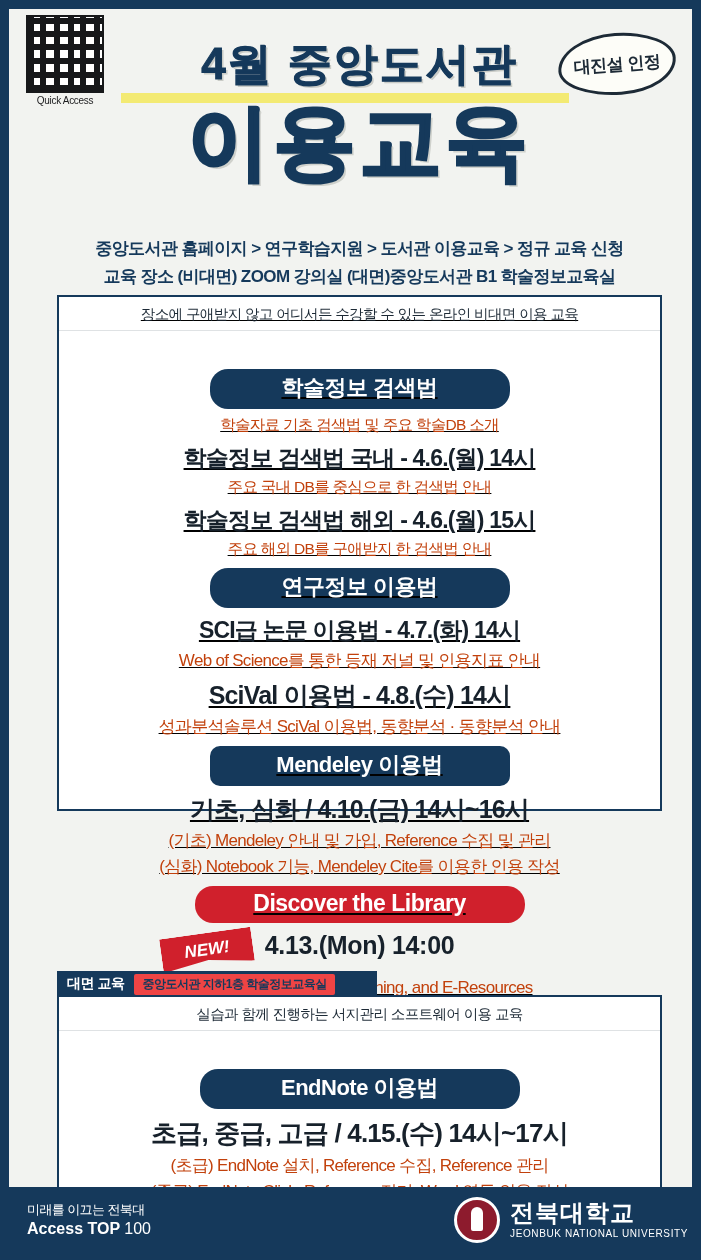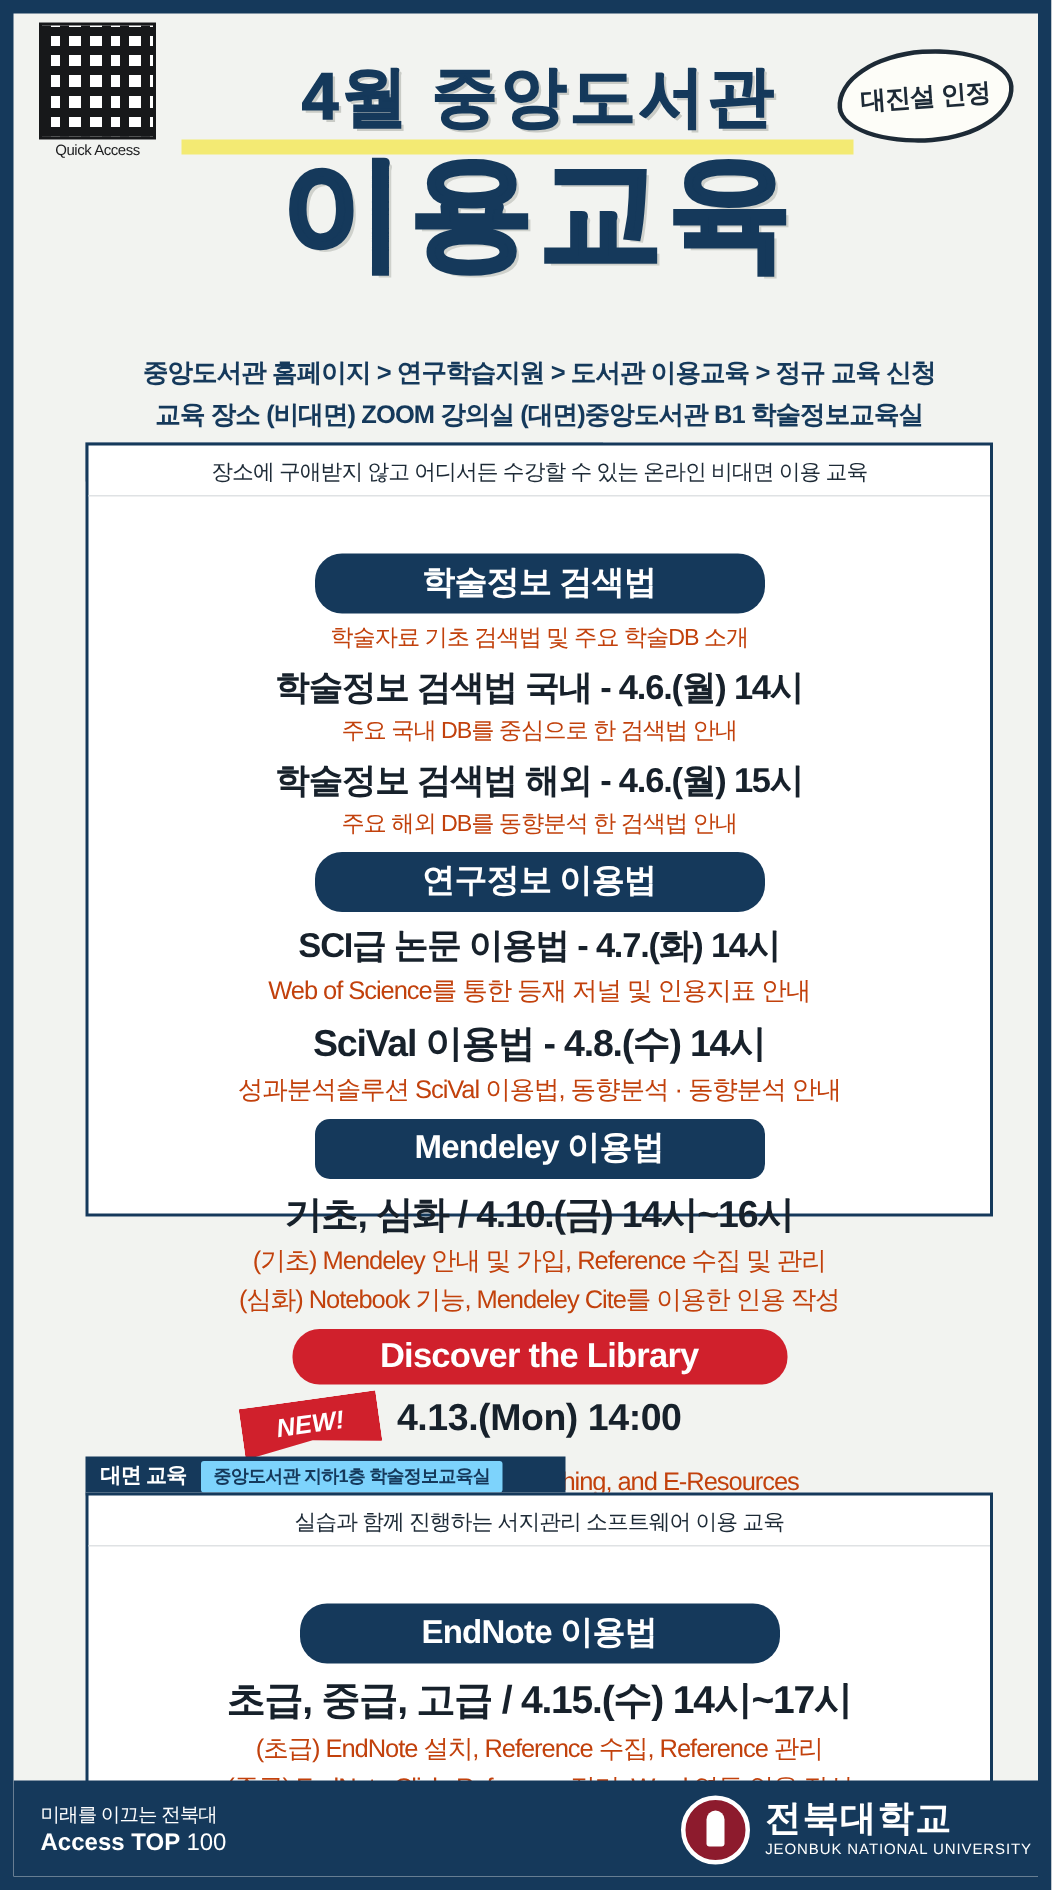--- a/index.html
+++ b/index.html
@@ -128,42 +128,42 @@
   }
   
   .panel {
     position: absolute;
     left: 48px;
     width: 605px;
     background: #ffffff;
     border: 2px solid #15395b;
     box-sizing: border-box;
   }
-  .panel.online { top: 286px; height: 516px; }
+  .panel.online { top: 286px; height: 516px; text-decoration: underline; }
   .panel.offline { top: 986px; height: 208px; }
 
   .panel-tab {
     position: absolute;
     left: 48px;
     height: 26px;
     background: #15395b;
     color: #ffffff;
     display: flex;
     align-items: center;
     padding: 0 10px;
     box-sizing: border-box;
     font-size: 14px;
     font-weight: bold;
     letter-spacing: -0.5px;
     white-space: nowrap;
   }
   .panel-tab.online { top: 286px; width: 345px; }
   .panel-tab.offline { top: 962px; width: 320px; }
   .panel-tab .chip {
-    background: #7dd3fc;
+    background: #ef4444;
     color: #15395b;
     font-size: 12px;
     font-weight: bold;
     padding: 2px 8px;
     margin-left: 10px;
     border-radius: 2px;
     letter-spacing: -0.5px;
   }
   .panel-note {
     text-align: center;
@@ -333,21 +333,21 @@
   </div>
   <div class="panel online">
     <div class="panel-note">장소에 구애받지 않고 어디서든 수강할 수 있는 온라인 비대면 이용 교육</div>
     <div class="inner">
 
       <div class="section-title">학술정보 검색법</div>
       <div class="item-desc">학술자료 기초 검색법 및 주요 학술DB 소개</div>
       <div class="item-title">학술정보 검색법 국내 - 4.6.(월) 14시</div>
       <div class="item-desc">주요 국내 DB를 중심으로 한 검색법 안내</div>
       <div class="item-title">학술정보 검색법 해외 - 4.6.(월) 15시</div>
-      <div class="item-desc">주요 해외 DB를 동향분석 한 검색법 안내</div>
+      <div class="item-desc">주요 해외 DB를 구애받지 한 검색법 안내</div>
 
       <div class="section-title">연구정보 이용법</div>
       <div class="item-title">SCI급 논문 이용법 - 4.7.(화) 14시</div>
       <div class="item-desc lg">Web of Science를 통한 등재 저널 및 인용지표 안내</div>
       <div class="item-title lg">SciVal 이용법 - 4.8.(수) 14시</div>
       <div class="item-desc lg">성과분석솔루션 SciVal 이용법, 동향분석 · 동향분석 안내</div>
 
       <div class="section-title w-mend">Mendeley 이용법</div>
       <div class="item-title lg">기초, 심화 / 4.10.(금) 14시~16시</div>
       <div class="item-desc lg">(기초) Mendeley 안내 및 가입, Reference 수집 및 관리</div>

